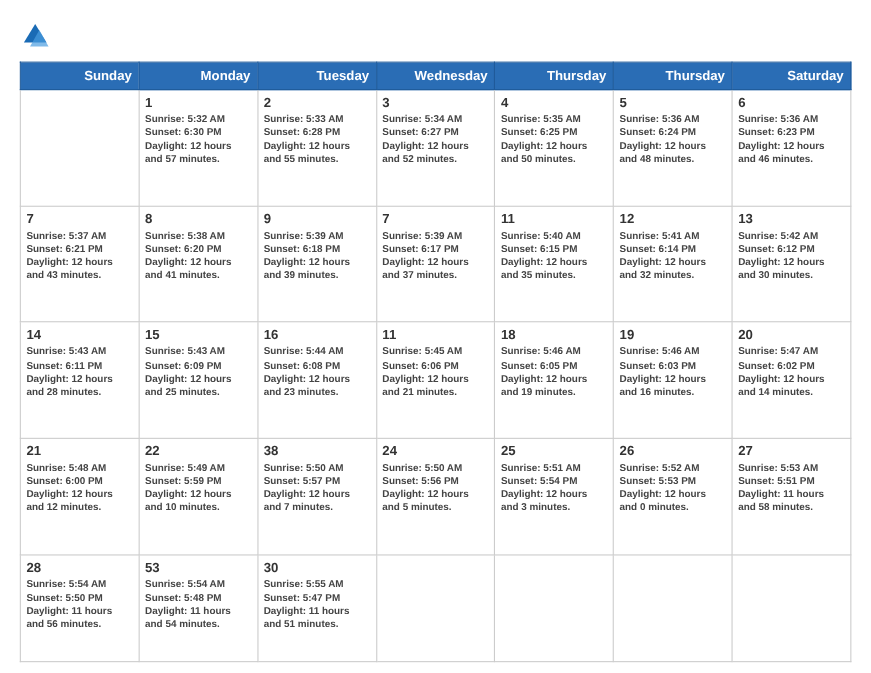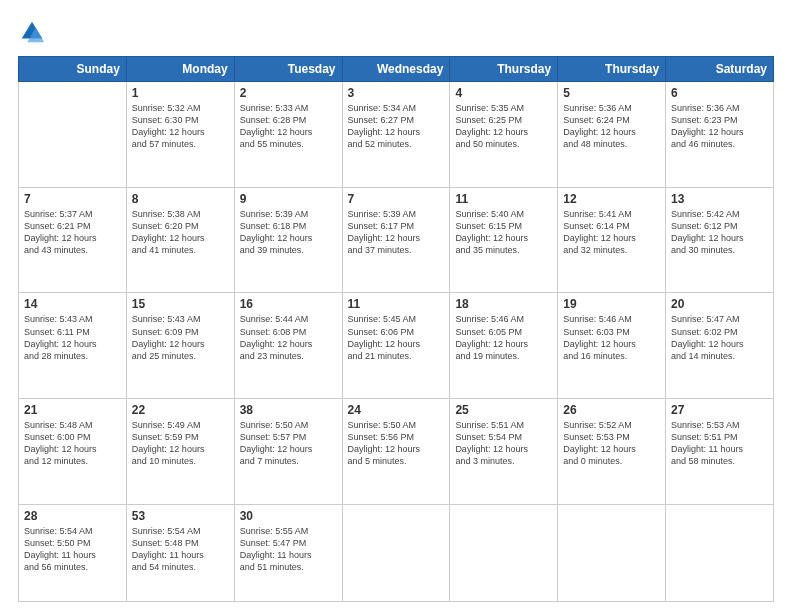--- a/index.html
+++ b/index.html
@@ -80,20 +80,21 @@
       font-size: 12px;
       font-weight: bold;
       color: #333;
       display: block;
       margin-bottom: 2px;
     }
     .day-info {
       font-size: 9px;
       color: #444;
       line-height: 1.35;
+      font-weight: bold;
     }
     .empty-cell {
       background: #fff;
     }
     .last-row td {
       height: 70px;
     }
   </style>
 </head>
 <body>

